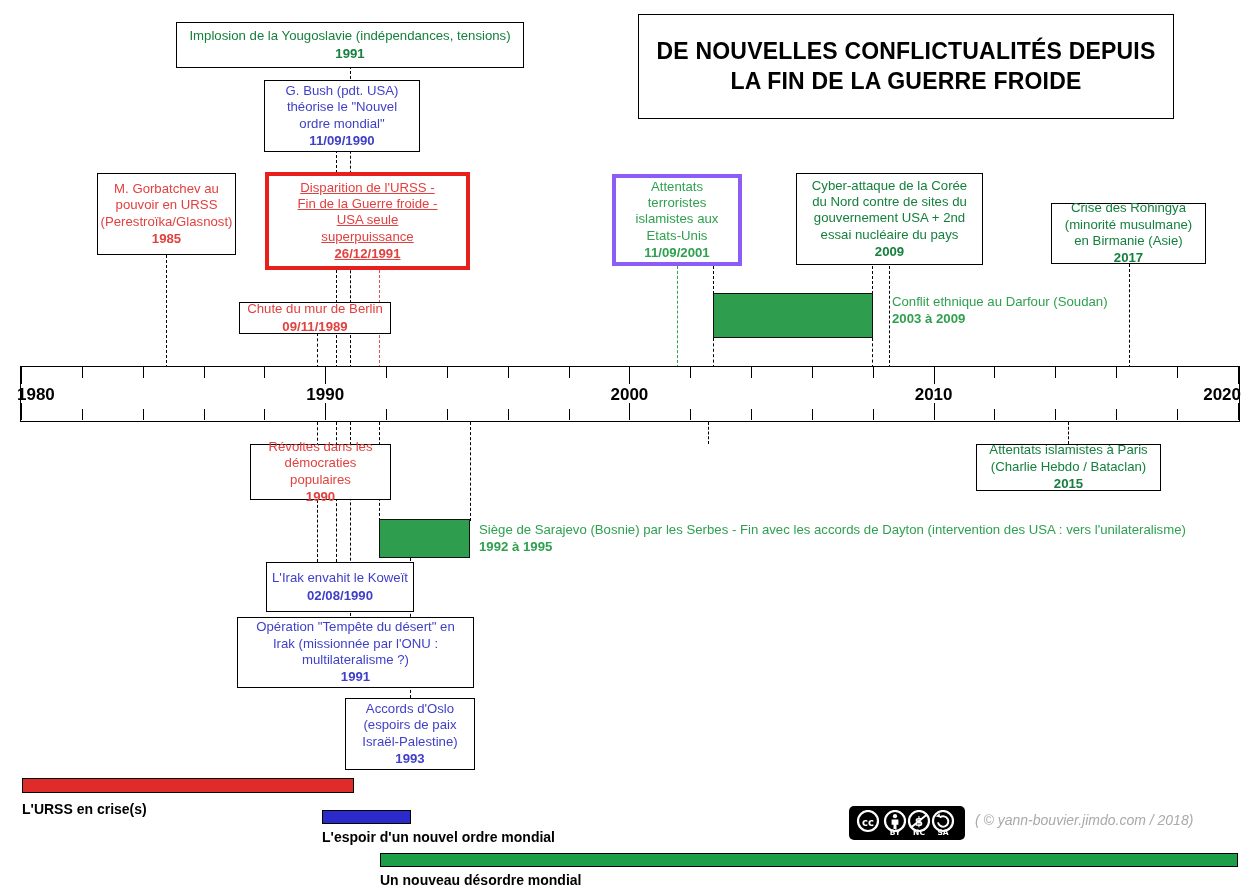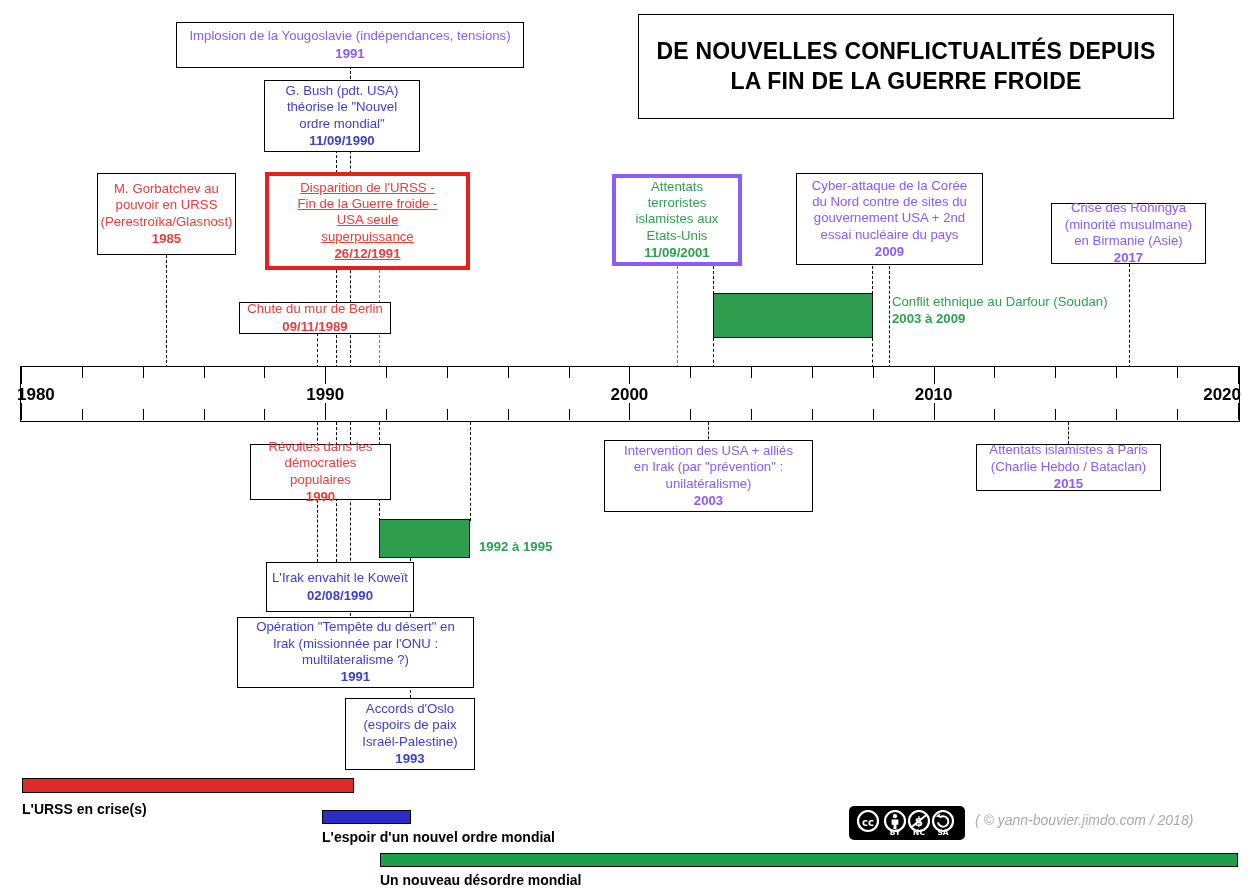--- a/index.html
+++ b/index.html
@@ -51,21 +51,21 @@
     font-size: 13.2px;
     line-height: 1.24;
     padding: 3px 5px;
     z-index: 5;
   }
   .ev .txt { display: block; }
   .ev .date { display: block; font-weight: bold; margin-top: 1px; }
 
   .ev.red    { color: #e2413f; }
   .ev.blue   { color: #3f3fc8; }
-  .ev.green  { color: #8b5cf6; }
+  .ev.green  { color: #15803d; }
 
   .ev.hl-red {
     border: 4px solid #e8201b;
     color: #e2413f;
   }
   .ev.hl-red .txt, .ev.hl-red .date { text-decoration: underline; }
   .ev.hl-green {
     border: 4px solid #8b5cf6;
     color: #2fa050;
   }
@@ -294,36 +294,30 @@
       </div>
   </div>
 
   <div class="abs ev red" style="left:250px; top:444px; width:141px; height:56px;">
     <span class="txt">Révoltes dans les</span>
     <span class="txt">démocraties</span>
     <span class="txt">populaires</span>
     <span class="date">1990</span>
   </div>
 
-  <div class="abs ev green" style="left:604px; top:440px; width:209px; height:72px;">
-    <span class="txt">Intervention des USA + alliés</span>
-    <span class="txt">en Irak (par "prévention" :</span>
-    <span class="txt">unilatéralisme)</span>
-    <span class="date">2003</span>
-  </div>
 
   <div class="abs ev green" style="left:976px; top:444px; width:185px; height:47px;">
     <span class="txt">Attentats islamistes à Paris</span>
     <span class="txt">(Charlie Hebdo / Bataclan)</span>
     <span class="date">2015</span>
   </div>
 
   <div class="abs bar" style="left: 379px; top: 519px; width: 91px; height: 39px; background: rgb(46, 158, 78);"></div>
   <div class="bar-cap" style="left:479px; top:521px;">
-    <br>
+    <span>Siège de Sarajevo (Bosnie) par les Serbes - Fin avec les accords de Dayton (intervention des USA : vers l'unilateralisme)</span><br>
     <b>1992 à 1995</b>
   </div>
 
   <div class="abs ev blue" style="left:266px; top:562px; width:148px; height:50px;">
     <span class="txt">L'Irak envahit le Koweït</span>
     <span class="date">02/08/1990</span>
   </div>
 
   <div class="abs ev blue" style="left:237px; top:617px; width:237px; height:71px;">
     <span class="txt">Opération "Tempête du désert" en</span>

